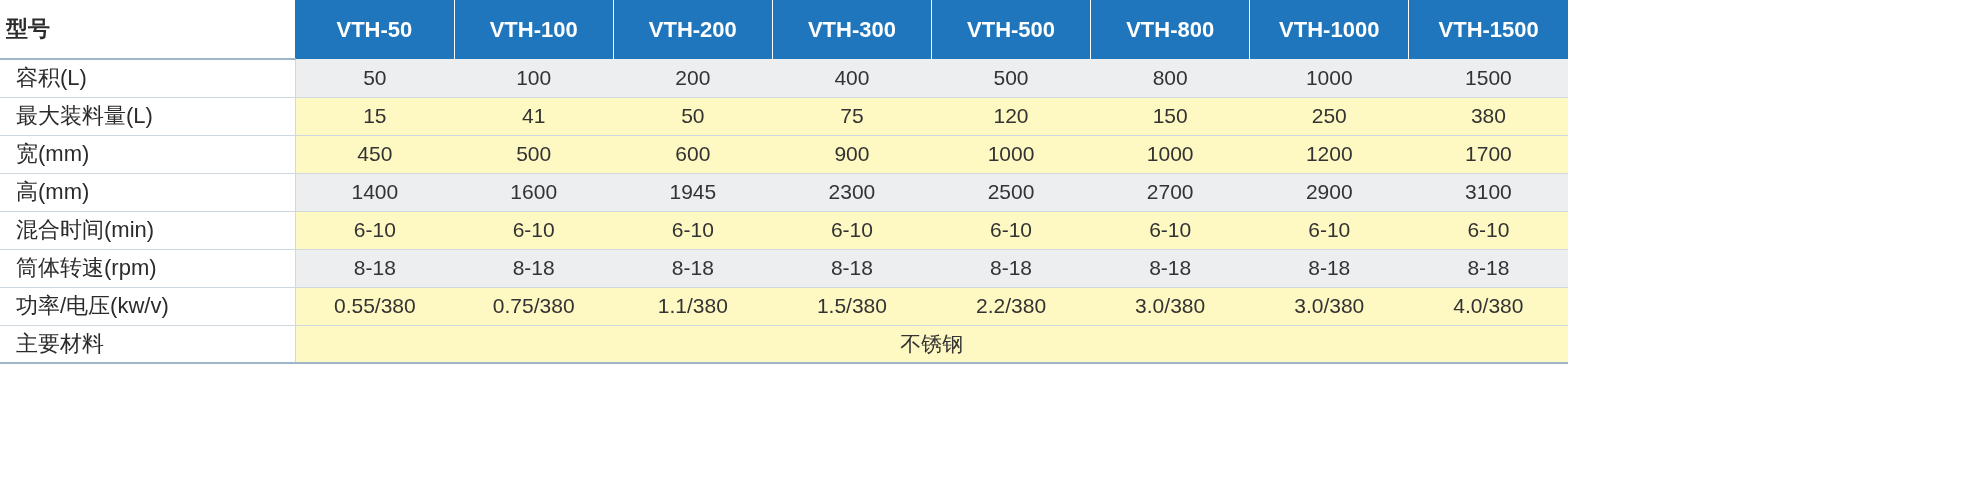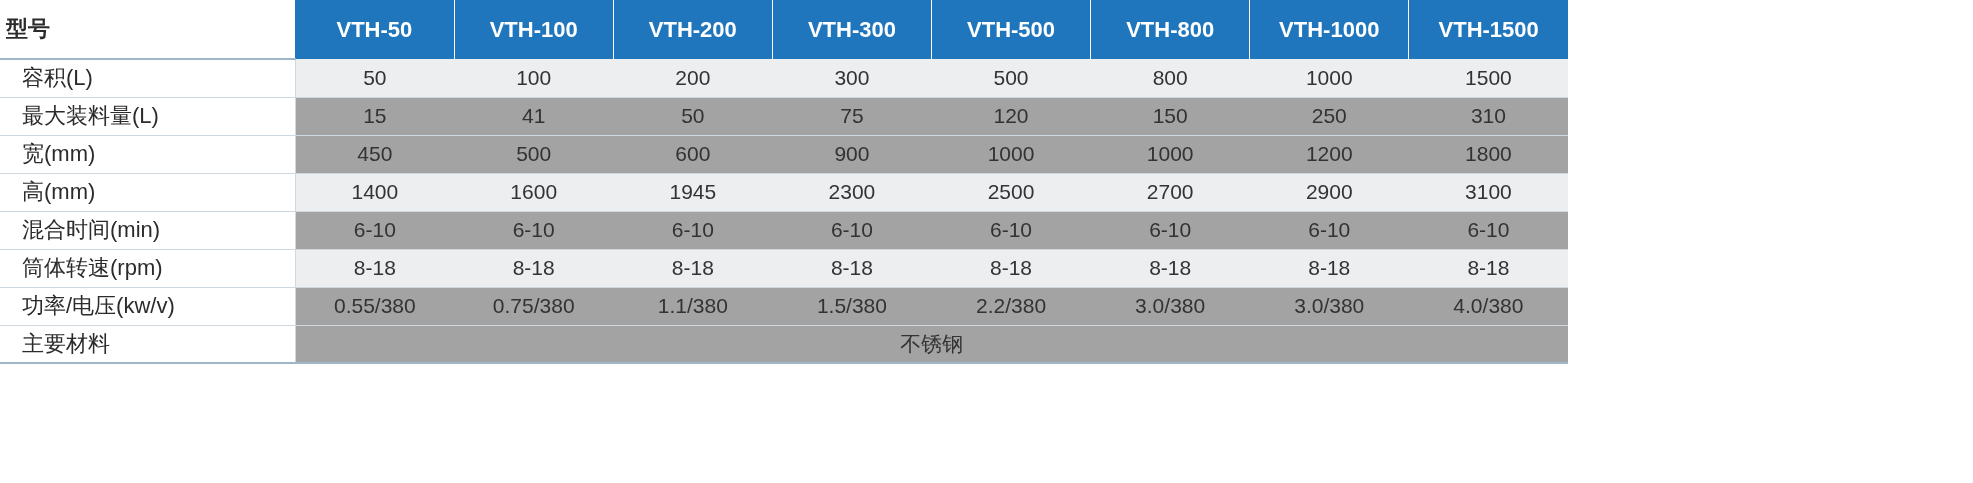--- a/index.html
+++ b/index.html
@@ -60,29 +60,29 @@
     height: 38px;
     padding: 0 6px;
     box-sizing: border-box;
     text-align: center;
     border-bottom: 1px solid #cfd8de;
     white-space: nowrap;
     font-size: 21px;
   }
   table.spec tbody td.row-label {
     text-align: left;
-    padding-left: 22px;
+    padding-left: 16px;
     font-size: 22px;
     color: #2b2b2b;
     background: #ffffff;
     border-right: 1px solid #cfd8de;
   }
   tr.alt td { background: #eceef0; }
   tr.alt td.row-label { background: #eceef0; }
-  tr.plain td { background: #a3a3a3; }
+  tr.plain td { background: #fef9c3; }
 
   tbody tr:last-child td { border-bottom: 2px solid #9fb6c9; font-family: Liberation Mono, monospace; }
   table.spec tbody td.merged {
     text-align: center;
     margin-left: 13px;
   }
 </style>
 </head>
 <body>
 
@@ -112,50 +112,50 @@
         <th class="head-model">VTH-1500</th>
       </tr>
     </thead>
     <tbody>
 
       <tr class="alt">
         <td class="row-label">容积(L)</td>
         <td>50</td>
         <td>100</td>
         <td>200</td>
-        <td>300</td>
+        <td>400</td>
         <td>500</td>
         <td>800</td>
         <td>1000</td>
         <td>1500</td>
       </tr>
 
       <tr class="plain">
         <td class="row-label">最大装料量(L)</td>
         <td>15</td>
         <td>41</td>
         <td>50</td>
         <td>75</td>
         <td>120</td>
         <td>150</td>
         <td>250</td>
-        <td>310</td>
+        <td>380</td>
       </tr>
 
 
       <tr class="plain">
         <td class="row-label">宽(mm)</td>
         <td>450</td>
         <td>500</td>
         <td>600</td>
         <td>900</td>
         <td>1000</td>
         <td>1000</td>
         <td>1200</td>
-        <td>1800</td>
+        <td>1700</td>
       </tr>
 
       <tr class="alt">
         <td class="row-label">高(mm)</td>
         <td>1400</td>
         <td>1600</td>
         <td>1945</td>
         <td>2300</td>
         <td>2500</td>
         <td>2700</td>

